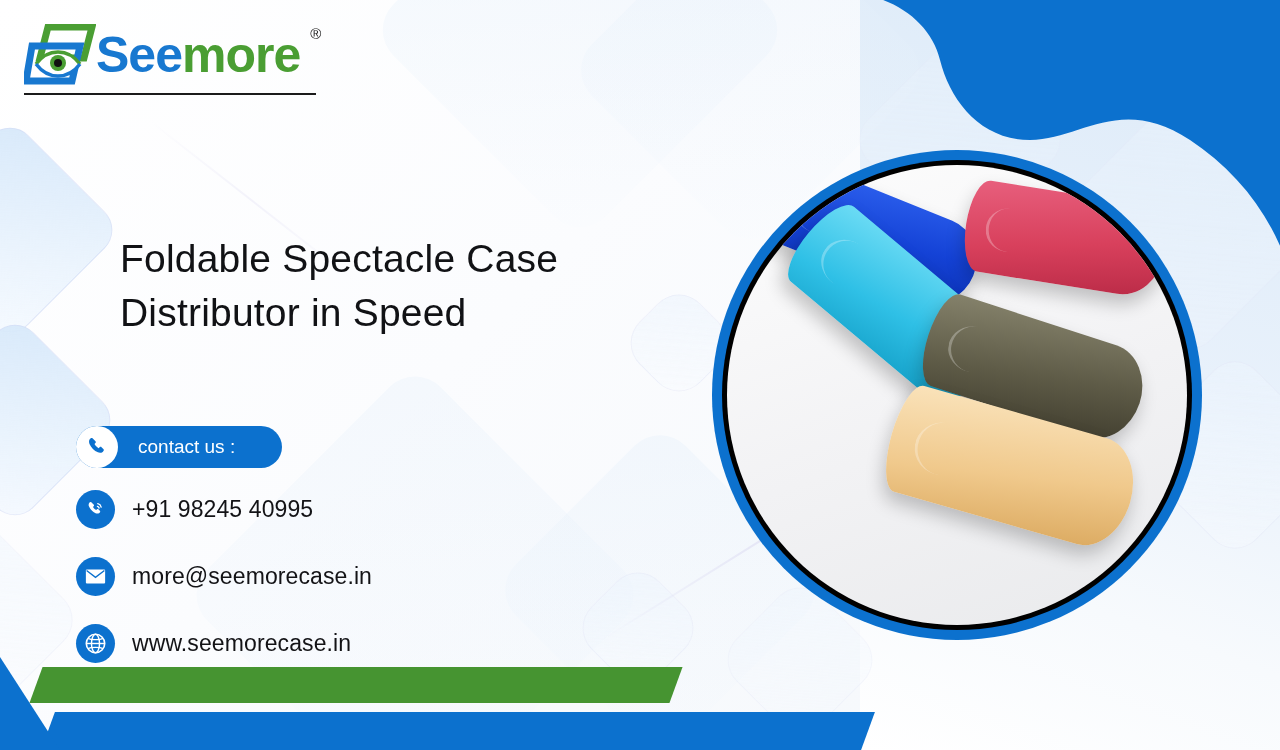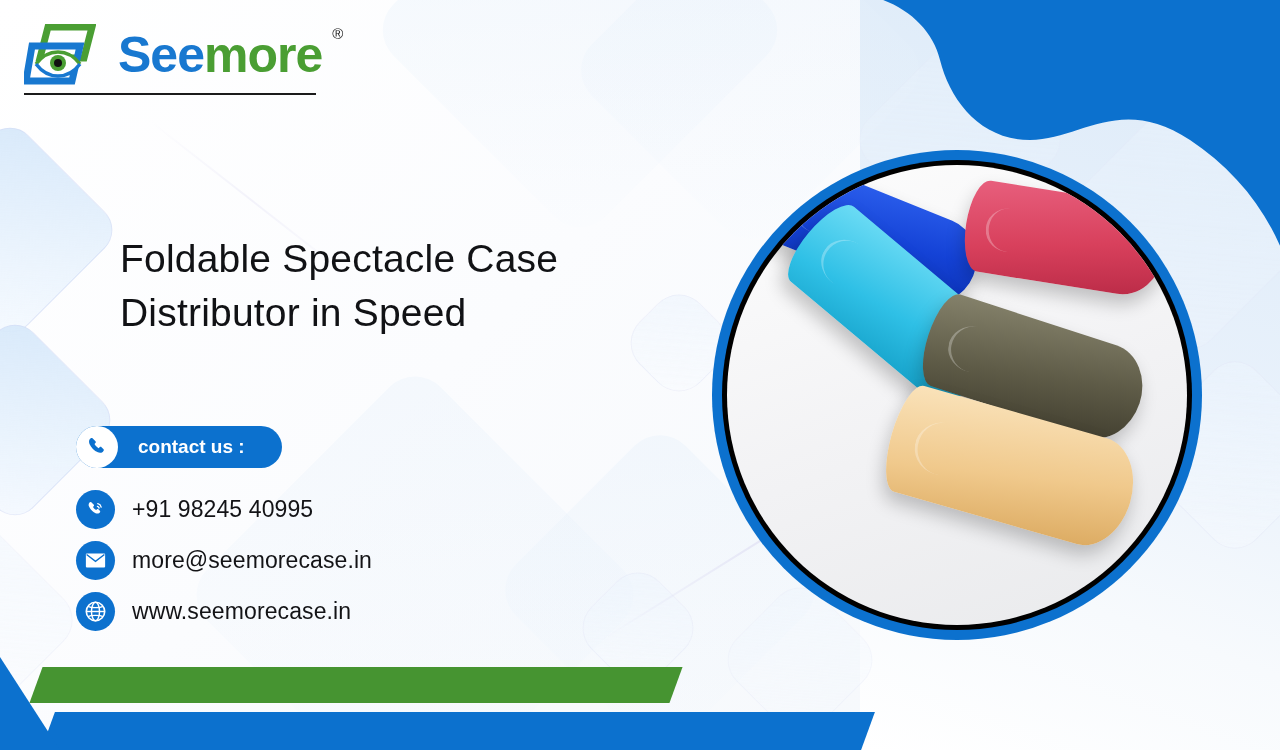--- a/index.html
+++ b/index.html
@@ -66,21 +66,21 @@
     top:-10px; right:-20px;
     width:480px; height:330px;
   }
 
   
   .logo { position:absolute; left:24px; top:22px; width:300px; }
   .logo-row { display:flex; align-items:center; height:66px; }
   .logo-mark { width:72px; height:62px; flex:0 0 72px; }
   .logo-word {
     position:relative;
-    margin-left:22px;
+    margin-left:0;
     font-size:50px;
     font-weight:bold;
     letter-spacing:-1px;
     line-height:1;
     white-space:nowrap;
   }
   .logo-see { color:#1878d0; }
   .logo-more { color:#4a9e33; }
   .logo-reg {
     position:absolute;
@@ -132,31 +132,31 @@
     width:42px; height:42px;
     flex:0 0 42px;
     background:#ffffff;
     border-radius:50%;
     display:flex; align-items:center; justify-content:center;
     margin-left:0;
   }
   .pill-label {
     color:#ffffff;
     font-size:19px;
-    font-weight:bold;
+    font-weight:normal;
     margin-left:20px;
     white-space:nowrap;
   }
 
   .contact-list {
     position:absolute;
     left:76px; top:490px;
     display:flex;
     flex-direction:column;
-    gap:12px;
+    gap:28px;
   }
   .contact-row { display:flex; align-items:center; height:39px; }
   .contact-icon {
     width:39px; height:39px;
     flex:0 0 39px;
     background:#0c71ce;
     border-radius:50%;
     display:flex; align-items:center; justify-content:center;
   }
   .contact-text {

